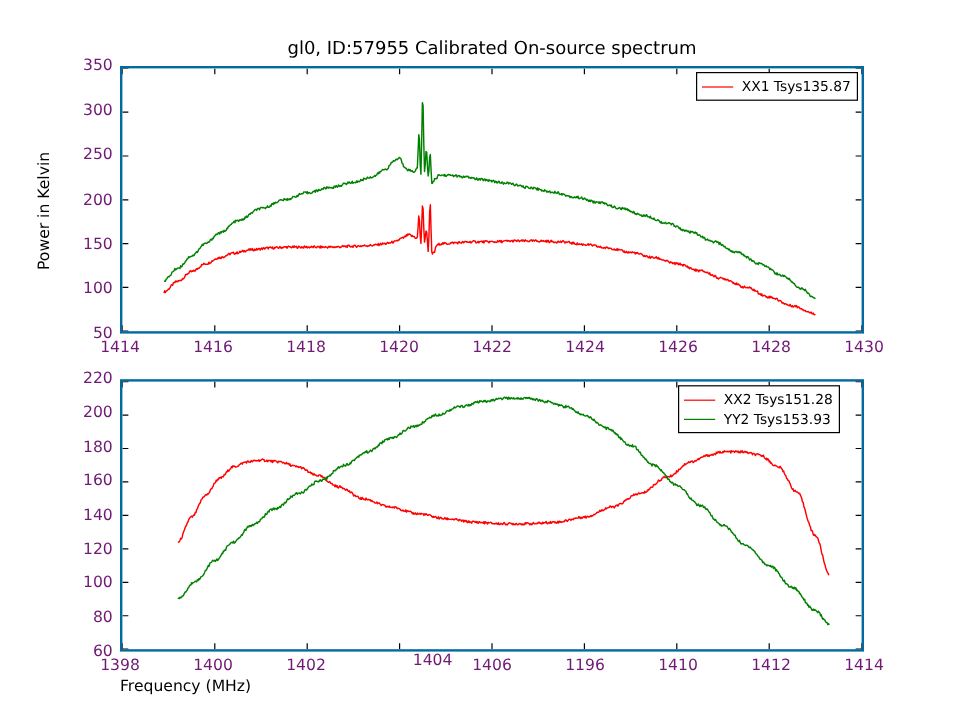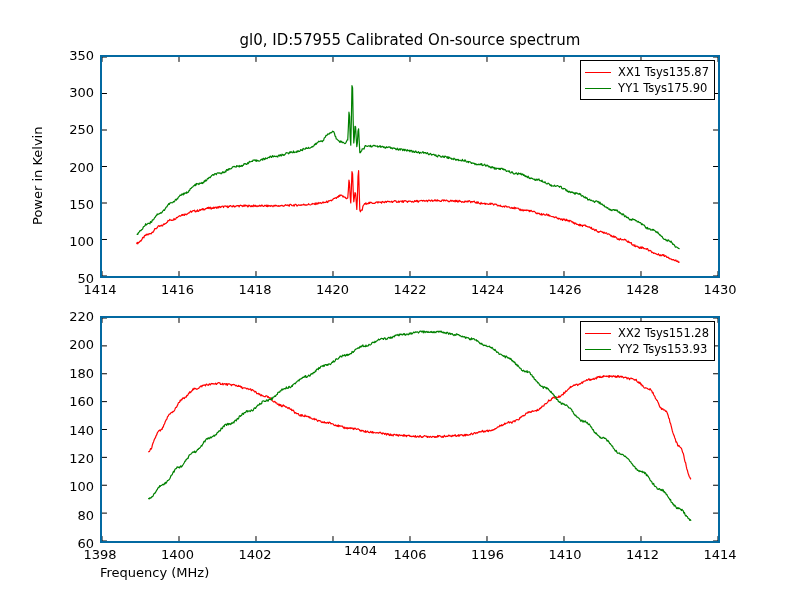--- a/index.html
+++ b/index.html
@@ -20,29 +20,29 @@
   .ylabel{
     position:absolute;font-size:13px;color:#000;
     transform:rotate(-90deg);transform-origin:left top;white-space:nowrap;
   }
   #ylabel-top{left:30px;top:225px;}
   .xlabel{
     position:absolute;left:100px;width:620px;
     font-size:13px;color:#000;
   }
   #xlabel-bottom{top:565px;}
-  .tick-label{position:absolute;font-size:13px;color:#000000;white-space:nowrap;}
+  .tick-label{position:absolute;font-size:13px;color:#701a75;white-space:nowrap;}
   .ytick-label{text-align:right;transform:translate(-100%,-50%);}
   .xtick-label{transform:translate(-50%,0);}
   .legend{
     position:absolute;box-sizing:border-box;border:1px solid #000;background:#fff;
     padding:3px 5px 3px 4px;
   }
   #legend-top{right:3px;top:3px;}
-  #legend-bottom{right:3px;top:3px;}
+  #legend-bottom{right:18px;top:3px;}
   .legend-row{display:flex;align-items:center;height:16px;}
   .legend-swatch{width:26px;height:0;border-top:1.6px solid #000;margin-right:7px;flex:0 0 26px;}
   .legend-text{font-size:11.5px;color:#000;white-space:nowrap;}
 </style>
 </head>
 <body>
 
 <div id="figure">
 
   <div class="fig-title">gl0, ID:57955 Calibrated On-source spectrum</div>
@@ -83,24 +83,20 @@
         <line y1="37.16666666666666" y2="37.16666666666666" x1="620" x2="615" stroke="#000" stroke-width="1" vector-effect="non-scaling-stroke"></line>
         <line y1="0" y2="0" x1="0" x2="5" stroke="#000" stroke-width="1" vector-effect="non-scaling-stroke"></line>
         <line y1="0" y2="0" x1="620" x2="615" stroke="#000" stroke-width="1" vector-effect="non-scaling-stroke"></line>
         <polyline points="34.88,190.55 35.48,188.63 36.09,190.17 36.70,188.84 37.30,188.80 37.91,188.14 38.52,187.22 39.12,187.52 39.73,186.52 40.34,185.41 40.95,183.85 41.55,183.46 42.16,184.08 42.77,181.80 43.37,181.58 43.98,181.82 44.59,180.42 45.20,181.07 45.80,180.43 46.41,180.99 47.02,180.06 47.62,180.30 48.23,179.82 48.84,179.93 49.45,180.05 50.05,179.15 50.66,178.25 51.27,178.64 51.87,177.68 52.48,176.52 53.09,174.76 53.69,174.66 54.30,174.96 54.91,174.15 55.52,174.11 56.12,172.94 56.73,171.81 57.34,171.72 57.94,172.52 58.55,171.89 59.16,172.11 59.77,171.22 60.37,171.89 60.98,172.01 61.59,170.64 62.19,169.97 62.80,170.51 63.41,169.54 64.02,169.76 64.62,169.29 65.23,168.41 65.84,168.30 66.44,166.45 67.05,166.57 67.66,166.53 68.26,165.31 68.87,165.92 69.48,166.33 70.09,166.13 70.69,166.32 71.30,166.17 71.91,166.13 72.51,164.40 73.12,165.67 73.73,165.18 74.34,164.82 74.94,163.38 75.55,163.69 76.16,162.99 76.76,162.71 77.37,162.25 77.98,161.62 78.59,161.97 79.19,161.99 79.80,161.44 80.41,160.47 81.01,161.27 81.62,160.17 82.23,161.14 82.83,161.31 83.44,159.78 84.05,160.20 84.66,160.66 85.26,160.04 85.87,160.14 86.48,159.29 87.08,158.78 87.69,158.75 88.30,158.29 88.91,157.04 89.51,157.01 90.12,158.13 90.73,157.15 91.33,156.57 91.94,156.37 92.55,156.36 93.15,155.98 93.76,157.53 94.37,157.67 94.98,156.73 95.58,157.10 96.19,155.65 96.80,157.24 97.40,156.93 98.01,156.12 98.62,155.17 99.23,156.10 99.83,155.47 100.44,155.01 101.05,154.38 101.65,155.68 102.26,154.64 102.87,155.67 103.48,155.55 104.08,154.46 104.69,154.41 105.30,154.26 105.90,153.26 106.51,154.20 107.12,152.94 107.72,154.36 108.33,153.34 108.94,152.92 109.55,154.64 110.15,154.82 110.76,153.32 111.37,154.13 111.97,154.26 112.58,152.74 113.19,154.01 113.80,153.60 114.40,152.76 115.01,152.75 115.62,154.18 116.22,152.99 116.83,152.41 117.44,153.67 118.05,152.26 118.65,152.14 119.26,153.33 119.87,152.76 120.47,152.03 121.08,151.98 121.69,151.74 122.30,153.27 122.90,151.96 123.51,151.72 124.12,151.52 124.72,152.18 125.33,152.41 125.94,151.54 126.54,153.30 127.15,153.14 127.76,151.85 128.37,152.20 128.97,151.42 129.58,151.26 130.19,152.08 130.79,152.58 131.40,152.37 132.01,151.17 132.62,151.85 133.22,152.76 133.83,151.83 134.44,152.47 135.04,151.88 135.65,151.30 136.26,151.23 136.87,151.69 137.47,151.33 138.08,152.62 138.69,151.20 139.29,150.91 139.90,151.04 140.51,151.64 141.11,151.37 141.72,152.28 142.33,151.86 142.94,150.69 143.54,151.95 144.15,150.69 144.76,151.71 145.36,151.24 145.97,150.98 146.58,152.64 147.19,152.48 147.79,150.83 148.40,151.19 149.01,151.73 149.61,152.37 150.22,151.42 150.83,152.28 151.44,151.51 152.04,152.45 152.65,150.69 153.26,151.38 153.86,152.03 154.47,151.05 155.08,152.32 155.68,151.71 156.29,151.47 156.90,152.30 157.51,151.60 158.11,151.90 158.72,150.90 159.33,151.36 159.93,152.10 160.54,150.86 161.15,150.69 161.76,151.79 162.36,152.10 162.97,152.22 163.58,151.01 164.18,151.04 164.79,151.46 165.40,152.19 166.01,150.65 166.61,152.41 167.22,150.91 167.83,151.92 168.43,151.39 169.04,151.66 169.65,152.06 170.25,151.16 170.86,151.68 171.47,151.65 172.08,152.50 172.68,151.64 173.29,150.97 173.90,151.85 174.50,150.94 175.11,151.52 175.72,151.16 176.33,151.83 176.93,151.92 177.54,151.38 178.15,152.10 178.75,151.72 179.36,151.26 179.97,151.69 180.58,151.12 181.18,151.02 181.79,151.41 182.40,152.14 183.00,151.62 183.61,151.61 184.22,150.77 184.82,150.34 185.43,151.10 186.04,150.99 186.65,150.59 187.25,151.45 187.86,150.76 188.47,151.95 189.07,150.03 189.68,150.05 190.29,150.23 190.90,151.23 191.50,151.55 192.11,151.26 192.72,150.67 193.32,151.84 193.93,150.69 194.54,149.94 195.15,150.04 195.75,150.89 196.36,151.81 196.97,151.31 197.57,150.55 198.18,150.48 198.79,150.91 199.39,151.17 200.00,150.56 200.61,151.03 201.22,150.52 201.82,150.51 202.43,150.57 203.04,149.78 203.64,150.51 204.25,150.83 204.86,150.54 205.47,151.03 206.07,150.54 206.68,150.66 207.29,150.47 207.89,149.42 208.50,150.09 209.11,150.48 209.72,150.68 210.32,150.38 210.93,149.69 211.54,149.96 212.14,149.13 212.75,149.37 213.36,149.60 213.96,150.00 214.57,148.53 215.18,150.33 215.79,149.69 216.39,148.40 217.00,149.74 217.61,149.35 218.21,148.08 218.82,148.88 219.43,148.60 220.04,148.27 220.64,149.22 221.25,148.98 221.86,148.14 222.46,147.62 223.07,148.48 223.68,147.98 224.29,148.22 224.89,148.15 225.50,147.45 226.11,146.64 226.71,148.21 227.32,148.02 227.93,146.46 228.53,146.34 229.14,146.48 229.75,146.04 230.36,145.98 230.96,146.43 231.57,145.47 232.18,145.56 232.78,144.36 233.39,144.02 234.00,143.95 234.61,143.56 235.21,143.28 235.82,144.01 236.43,142.87 237.03,142.21 237.64,142.87 238.25,141.14 238.85,142.01 239.46,140.42 240.07,141.13 240.68,140.51 241.28,140.77 241.89,141.38 242.50,142.55 243.10,141.78 243.71,142.77 244.32,142.68 244.93,142.87 245.53,143.99 246.14,144.31 246.75,143.80 247.35,143.46 247.96,135.40 248.57,125.25 249.18,129.07 249.78,142.26 250.39,148.62 251.00,134.19 251.60,116.76 252.21,119.02 252.82,136.30 253.42,147.42 254.03,142.95 254.64,138.03 255.25,139.01 255.85,146.88 256.46,155.27 257.07,143.29 257.67,121.85 258.28,115.77 258.89,137.12 259.50,155.85 260.10,157.60 260.71,155.91 261.32,155.94 261.92,155.95 262.53,152.29 263.14,150.87 263.75,150.32 264.35,149.20 264.96,149.73 265.57,148.47 266.17,149.96 266.78,149.69 267.39,149.09 267.99,149.43 268.60,148.03 269.21,149.09 269.82,147.71 270.42,148.35 271.03,148.01 271.64,148.59 272.24,149.20 272.85,149.14 273.46,149.11 274.07,148.95 274.67,149.00 275.28,147.97 275.89,148.11 276.49,147.47 277.10,147.54 277.71,148.72 278.32,147.48 278.92,147.77 279.53,147.70 280.14,147.99 280.74,147.72 281.35,148.82 281.96,147.31 282.57,147.09 283.17,147.92 283.78,148.02 284.39,148.32 284.99,147.16 285.60,146.89 286.21,148.01 286.81,147.28 287.42,146.74 288.03,146.94 288.64,147.37 289.24,147.09 289.85,147.62 290.46,147.51 291.06,147.60 291.67,146.78 292.28,148.14 292.89,147.54 293.49,146.98 294.10,146.48 294.71,146.21 295.31,146.58 295.92,146.53 296.53,148.05 297.14,147.97 297.74,147.70 298.35,146.69 298.96,148.11 299.56,147.01 300.17,146.90 300.78,146.74 301.38,146.75 301.99,147.72 302.60,146.35 303.21,148.13 303.81,146.47 304.42,146.67 305.03,146.20 305.63,146.52 306.24,146.67 306.85,147.31 307.46,148.02 308.06,146.77 308.67,147.07 309.28,146.69 309.88,146.79 310.49,146.82 311.10,147.22 311.71,147.68 312.31,146.99 312.92,147.33 313.53,147.84 314.13,147.49 314.74,146.16 315.35,147.11 315.95,146.75 316.56,146.13 317.17,147.30 317.78,146.12 318.38,147.86 318.99,147.01 319.60,146.47 320.20,146.36 320.81,146.17 321.42,146.00 322.03,146.09 322.63,146.68 323.24,145.88 323.85,146.43 324.45,146.22 325.06,147.03 325.67,146.52 326.28,146.09 326.88,145.88 327.49,147.39 328.10,146.45 328.70,145.63 329.31,145.92 329.92,145.84 330.52,146.83 331.13,146.49 331.74,145.58 332.35,145.87 332.95,147.02 333.56,146.44 334.17,146.20 334.77,145.55 335.38,146.57 335.99,145.48 336.60,146.29 337.20,146.83 337.81,145.47 338.42,146.21 339.02,146.28 339.63,146.46 340.24,146.97 340.85,146.87 341.45,147.01 342.06,145.80 342.67,145.75 343.27,145.48 343.88,146.71 344.49,145.59 345.09,146.16 345.70,146.46 346.31,145.62 346.92,145.66 347.52,146.64 348.13,146.48 348.74,147.21 349.34,146.98 349.95,147.27 350.56,146.55 351.17,145.73 351.77,146.73 352.38,146.49 352.99,145.99 353.59,146.97 354.20,146.74 354.81,146.21 355.42,147.57 356.02,145.82 356.63,147.04 357.24,145.92 357.84,147.67 358.45,147.68 359.06,146.49 359.66,145.91 360.27,147.15 360.88,146.72 361.49,147.30 362.09,147.90 362.70,147.32 363.31,147.43 363.91,147.94 364.52,148.11 365.13,146.82 365.74,146.68 366.34,147.49 366.95,147.41 367.56,146.55 368.16,147.71 368.77,147.10 369.38,146.21 369.99,146.45 370.59,147.18 371.20,148.31 371.81,147.20 372.41,147.18 373.02,147.71 373.63,147.32 374.23,146.93 374.84,146.84 375.45,148.28 376.06,148.19 376.66,148.91 377.27,147.44 377.88,148.92 378.48,147.43 379.09,148.60 379.70,149.31 380.31,149.18 380.91,149.69 381.52,148.05 382.13,149.29 382.73,149.48 383.34,148.93 383.95,149.20 384.55,149.37 385.16,148.88 385.77,150.11 386.38,148.99 386.98,149.68 387.59,149.70 388.20,149.54 388.80,150.20 389.41,149.94 390.02,149.78 390.63,148.77 391.23,150.07 391.84,149.43 392.45,148.91 393.05,149.36 393.66,150.11 394.27,150.76 394.88,149.82 395.48,149.83 396.09,149.81 396.70,150.13 397.30,150.12 397.91,151.33 398.52,151.66 399.12,150.99 399.73,151.53 400.34,151.71 400.95,150.88 401.55,152.18 402.16,152.01 402.77,152.33 403.37,152.61 403.98,151.94 404.59,152.13 405.20,152.89 405.80,151.52 406.41,151.72 407.02,151.98 407.62,152.95 408.23,152.49 408.84,152.55 409.45,152.49 410.05,152.75 410.66,153.70 411.27,153.80 411.87,153.94 412.48,153.18 413.09,154.15 413.69,153.80 414.30,154.26 414.91,152.86 415.52,154.63 416.12,153.42 416.73,153.64 417.34,154.04 417.94,153.99 418.55,153.81 419.16,153.98 419.77,154.94 420.37,155.88 420.98,154.88 421.59,156.40 422.19,156.09 422.80,155.22 423.41,156.33 424.02,156.73 424.62,155.49 425.23,156.24 425.84,156.28 426.44,155.81 427.05,156.45 427.66,155.64 428.27,156.22 428.87,156.14 429.48,156.06 430.09,157.48 430.69,156.16 431.30,156.97 431.91,156.14 432.51,156.81 433.12,157.45 433.73,157.59 434.34,157.05 434.94,157.13 435.55,157.65 436.16,158.02 436.76,159.07 437.37,159.51 437.98,158.70 438.59,159.62 439.19,159.27 439.80,158.92 440.41,159.59 441.01,160.65 441.62,160.56 442.23,159.30 442.84,161.09 443.44,160.43 444.05,159.68 444.66,159.94 445.26,160.84 445.87,160.79 446.48,161.03 447.08,160.66 447.69,159.76 448.30,161.00 448.91,161.51 449.51,160.36 450.12,161.97 450.73,161.37 451.33,161.80 451.94,162.20 452.55,162.38 453.16,162.66 453.76,162.45 454.37,162.70 454.98,163.33 455.58,163.56 456.19,162.86 456.80,163.23 457.41,163.02 458.01,164.08 458.62,164.38 459.23,165.17 459.83,164.04 460.44,164.63 461.05,164.63 461.65,165.77 462.26,165.13 462.87,164.74 463.48,166.45 464.08,165.26 464.69,164.82 465.30,165.88 465.90,165.09 466.51,166.67 467.12,166.40 467.73,165.18 468.33,166.83 468.94,166.39 469.55,166.54 470.15,167.76 470.76,166.32 471.37,166.64 471.98,166.88 472.58,167.66 473.19,168.22 473.80,167.71 474.40,169.19 475.01,168.57 475.62,170.09 476.22,169.23 476.83,169.16 477.44,170.18 478.05,170.52 478.65,170.31 479.26,170.75 479.87,171.41 480.47,170.25 481.08,172.09 481.69,170.54 482.30,171.49 482.90,171.35 483.51,172.62 484.12,171.14 484.72,171.50 485.33,171.42 485.94,171.02 486.55,171.24 487.15,172.46 487.76,172.26 488.37,172.61 488.97,173.07 489.58,173.00 490.19,173.33 490.79,172.92 491.40,174.00 492.01,174.47 492.62,173.48 493.22,175.39 493.83,175.59 494.44,175.10 495.04,175.30 495.65,176.36 496.26,176.86 496.87,175.73 497.47,175.78 498.08,177.21 498.69,178.12 499.29,177.84 499.90,178.68 500.51,178.00 501.12,177.85 501.72,177.27 502.33,177.61 502.94,177.88 503.54,178.54 504.15,178.16 504.76,179.38 505.36,178.42 505.97,179.24 506.58,179.65 507.19,179.04 507.79,179.02 508.40,180.28 509.01,180.56 509.61,180.13 510.22,180.19 510.83,180.86 511.44,180.98 512.04,182.30 512.65,181.77 513.26,182.93 513.86,182.57 514.47,183.42 515.08,182.08 515.68,183.55 516.29,182.85 516.90,183.15 517.51,183.99 518.11,184.19 518.72,185.61 519.33,185.79 519.93,185.12 520.54,186.43 521.15,185.75 521.76,184.75 522.36,185.68 522.97,186.20 523.58,185.96 524.18,185.83 524.79,186.28 525.40,186.13 526.01,185.41 526.61,186.32 527.22,186.04 527.83,187.34 528.43,187.57 529.04,188.45 529.65,187.39 530.25,188.79 530.86,188.45 531.47,189.22 532.08,189.20 532.68,188.91 533.29,190.98 533.90,191.59 534.50,191.30 535.11,191.29 535.72,192.61 536.33,191.34 536.93,193.22 537.54,192.91 538.15,192.53 538.75,192.76 539.36,193.06 539.97,194.20 540.58,193.71 541.18,194.85 541.79,194.70 542.40,193.28 543.00,194.91 543.61,193.38 544.22,194.39 544.82,194.02 545.43,195.16 546.04,195.02 546.65,195.23 547.25,195.25 547.86,195.91 548.47,195.16 549.07,195.10 549.68,196.45 550.29,197.45 550.90,197.24 551.50,196.92 552.11,197.07 552.72,197.73 553.32,199.15 553.93,198.74 554.54,199.15 555.15,200.05 555.75,199.67 556.36,199.74 556.97,200.36 557.57,200.26 558.18,200.88 558.79,201.15 559.39,201.44 560.00,200.26 560.61,201.53 561.22,202.29 561.82,201.36 562.43,202.45 563.04,202.34 563.64,201.45 564.25,201.27 564.86,202.24 565.47,201.24 566.07,203.09 566.68,202.60 567.29,202.32 567.89,203.08 568.50,203.95 569.11,204.04 569.72,203.82 570.32,204.91 570.93,204.68 571.54,205.59 572.14,205.50 572.75,205.45 573.36,206.35 573.96,206.40 574.57,206.59 575.18,206.30 575.79,206.76 576.39,207.42 577.00,207.46 577.61,206.68 578.21,208.01 578.82,208.32 579.43,207.61 580.04,208.85 580.64,209.07 581.25,208.59" fill="none" stroke="#ff0000" stroke-width="1.2" vector-effect="non-scaling-stroke" stroke-linejoin="round"></polyline>
         <polyline points="34.88,180.76 35.48,180.43 36.09,180.55 36.70,178.76 37.30,178.49 37.91,177.34 38.52,176.59 39.12,176.96 39.73,176.03 40.34,175.70 40.95,175.02 41.55,173.10 42.16,172.60 42.77,172.28 43.37,171.59 43.98,169.75 44.59,170.97 45.20,170.51 45.80,169.89 46.41,169.34 47.02,169.48 47.62,169.35 48.23,169.84 48.84,167.50 49.45,168.44 50.05,168.02 50.66,165.91 51.27,166.12 51.87,165.56 52.48,164.55 53.09,163.34 53.69,163.03 54.30,161.62 54.91,161.53 55.52,159.81 56.12,160.51 56.73,159.90 57.34,159.84 57.94,159.29 58.55,159.36 59.16,158.45 59.77,158.95 60.37,158.38 60.98,156.99 61.59,156.37 62.19,155.59 62.80,156.28 63.41,155.07 64.02,153.84 64.62,152.78 65.23,152.61 65.84,151.36 66.44,150.64 67.05,149.32 67.66,150.15 68.26,148.78 68.87,148.63 69.48,148.13 70.09,148.40 70.69,148.52 71.30,148.10 71.91,147.12 72.51,147.61 73.12,147.01 73.73,145.45 74.34,144.92 74.94,145.75 75.55,144.22 76.16,144.51 76.76,142.78 77.37,142.31 77.98,141.64 78.59,140.50 79.19,141.03 79.80,140.68 80.41,139.42 81.01,139.68 81.62,140.54 82.23,138.69 82.83,139.58 83.44,138.39 84.05,138.22 84.66,138.96 85.26,137.36 85.87,138.31 86.48,137.83 87.08,137.51 87.69,135.70 88.30,135.83 88.91,133.90 89.51,133.90 90.12,133.20 90.73,132.68 91.33,132.40 91.94,131.31 92.55,131.31 93.15,130.60 93.76,129.67 94.37,131.02 94.98,128.77 95.58,129.39 96.19,129.00 96.80,128.76 97.40,129.85 98.01,129.10 98.62,128.27 99.23,128.66 99.83,128.80 100.44,127.72 101.05,128.86 101.65,127.75 102.26,128.12 102.87,126.10 103.48,126.77 104.08,125.22 104.69,126.31 105.30,125.68 105.90,124.16 106.51,123.51 107.12,123.86 107.72,122.60 108.33,122.48 108.94,122.87 109.55,121.74 110.15,120.95 110.76,120.42 111.37,119.70 111.97,119.67 112.58,120.53 113.19,119.06 113.80,118.70 114.40,118.97 115.01,119.83 115.62,118.32 116.22,118.04 116.83,117.91 117.44,118.29 118.05,118.01 118.65,118.20 119.26,118.32 119.87,118.99 120.47,118.00 121.08,118.07 121.69,116.60 122.30,117.75 122.90,117.77 123.51,117.58 124.12,116.20 124.72,116.86 125.33,114.73 125.94,114.60 126.54,115.48 127.15,113.89 127.76,114.82 128.37,113.62 128.97,113.84 129.58,113.98 130.19,113.59 130.79,112.94 131.40,111.90 132.01,111.77 132.62,111.46 133.22,111.43 133.83,111.90 134.44,111.81 135.04,112.18 135.65,110.50 136.26,110.90 136.87,111.37 137.47,110.93 138.08,112.04 138.69,110.46 139.29,111.49 139.90,111.27 140.51,110.46 141.11,111.32 141.72,110.35 142.33,110.12 142.94,108.65 143.54,108.79 144.15,108.58 144.76,108.95 145.36,109.41 145.97,109.06 146.58,107.67 147.19,108.64 147.79,107.56 148.40,106.20 149.01,106.90 149.61,106.65 150.22,106.31 150.83,106.35 151.44,106.34 152.04,104.93 152.65,104.97 153.26,104.85 153.86,104.93 154.47,105.83 155.08,104.57 155.68,106.29 156.29,105.24 156.90,105.48 157.51,105.80 158.11,106.17 158.72,105.87 159.33,105.41 159.93,104.43 160.54,104.55 161.15,103.74 161.76,105.12 162.36,103.19 162.97,103.10 163.58,104.48 164.18,104.02 164.79,102.61 165.40,103.39 166.01,103.54 166.61,103.05 167.22,102.10 167.83,102.37 168.43,102.55 169.04,101.13 169.65,101.01 170.25,102.15 170.86,102.24 171.47,100.38 172.08,101.24 172.68,101.61 173.29,100.75 173.90,101.31 174.50,101.21 175.11,101.44 175.72,100.99 176.33,101.66 176.93,101.82 177.54,100.02 178.15,99.89 178.75,100.86 179.36,99.42 179.97,100.43 180.58,100.80 181.18,98.95 181.79,99.48 182.40,100.25 183.00,99.48 183.61,99.98 184.22,99.17 184.82,98.43 185.43,97.44 186.04,97.48 186.65,97.75 187.25,97.70 187.86,98.55 188.47,97.89 189.07,96.52 189.68,97.28 190.29,96.32 190.90,97.11 191.50,97.58 192.11,97.19 192.72,95.68 193.32,97.49 193.93,97.03 194.54,96.78 195.15,96.90 195.75,97.07 196.36,95.57 196.97,96.64 197.57,95.52 198.18,96.11 198.79,96.21 199.39,95.51 200.00,94.21 200.61,95.12 201.22,94.49 201.82,95.22 202.43,93.07 203.04,93.63 203.64,93.68 204.25,94.00 204.86,93.37 205.47,92.22 206.07,92.97 206.68,93.06 207.29,93.05 207.89,91.96 208.50,92.75 209.11,92.94 209.72,92.55 210.32,92.08 210.93,91.80 211.54,90.99 212.14,91.61 212.75,90.60 213.36,90.55 213.96,88.79 214.57,89.33 215.18,87.91 215.79,88.83 216.39,87.37 217.00,87.25 217.61,86.55 218.21,85.74 218.82,86.08 219.43,86.08 220.04,85.62 220.64,85.36 221.25,85.88 221.86,86.15 222.46,85.17 223.07,84.86 223.68,82.40 224.29,82.00 224.89,81.50 225.50,79.72 226.11,79.90 226.71,79.37 227.32,78.23 227.93,78.62 228.53,78.54 229.14,77.59 229.75,76.99 230.36,77.45 230.96,76.81 231.57,76.46 232.18,75.51 232.78,76.07 233.39,76.20 234.00,77.89 234.61,80.55 235.21,80.87 235.82,83.53 236.43,83.64 237.03,84.19 237.64,84.71 238.25,84.96 238.85,86.17 239.46,86.91 240.07,85.53 240.68,86.65 241.28,85.78 241.89,87.29 242.50,87.08 243.10,86.89 243.71,87.65 244.32,88.20 244.93,87.99 245.53,87.15 246.14,85.93 246.75,84.44 247.35,84.50 247.96,71.57 248.57,56.23 249.18,60.21 249.78,81.61 250.39,89.84 251.00,63.25 251.60,29.11 252.21,31.41 252.82,65.00 253.42,87.52 254.03,81.52 254.64,70.51 255.25,71.15 255.85,82.48 256.46,91.29 257.07,87.22 257.67,75.46 258.28,73.05 258.89,85.92 259.50,97.44 260.10,97.47 260.71,95.97 261.32,95.66 261.92,93.42 262.53,93.68 263.14,93.37 263.75,93.68 264.35,91.56 264.96,90.14 265.57,90.29 266.17,90.68 266.78,90.97 267.39,90.94 267.99,90.53 268.60,90.55 269.21,90.52 269.82,91.28 270.42,89.96 271.03,91.60 271.64,91.46 272.24,90.73 272.85,90.32 273.46,89.92 274.07,90.45 274.67,89.99 275.28,90.80 275.89,90.90 276.49,90.75 277.10,90.46 277.71,91.80 278.32,91.03 278.92,91.39 279.53,90.35 280.14,90.40 280.74,92.12 281.35,91.33 281.96,90.96 282.57,90.93 283.17,92.20 283.78,91.59 284.39,91.71 284.99,92.96 285.60,92.43 286.21,91.32 286.81,92.40 287.42,92.14 288.03,91.45 288.64,91.85 289.24,91.77 289.85,91.44 290.46,92.94 291.06,92.31 291.67,92.89 292.28,93.48 292.89,92.43 293.49,92.63 294.10,93.07 294.71,92.75 295.31,93.26 295.92,94.42 296.53,94.27 297.14,92.84 297.74,94.24 298.35,94.90 298.96,93.63 299.56,93.57 300.17,94.82 300.78,93.35 301.38,93.64 301.99,93.67 302.60,95.33 303.21,94.33 303.81,93.78 304.42,95.39 305.03,94.09 305.63,94.88 306.24,94.72 306.85,95.81 307.46,94.39 308.06,95.39 308.67,95.27 309.28,94.93 309.88,96.38 310.49,95.34 311.10,94.99 311.71,95.45 312.31,96.96 312.92,95.83 313.53,95.89 314.13,97.26 314.74,97.16 315.35,95.75 315.95,95.83 316.56,97.25 317.17,97.29 317.78,97.49 318.38,96.26 318.99,97.05 319.60,98.28 320.20,97.07 320.81,97.51 321.42,97.82 322.03,97.46 322.63,96.60 323.24,96.49 323.85,98.04 324.45,97.26 325.06,97.30 325.67,97.38 326.28,98.38 326.88,98.14 327.49,97.39 328.10,98.37 328.70,99.42 329.31,99.52 329.92,98.72 330.52,98.11 331.13,98.90 331.74,99.90 332.35,99.38 332.95,99.42 333.56,99.16 334.17,99.18 334.77,100.07 335.38,100.48 335.99,99.53 336.60,101.00 337.20,101.40 337.81,101.79 338.42,99.93 339.02,100.08 339.63,100.34 340.24,100.88 340.85,101.62 341.45,101.72 342.06,102.07 342.67,100.91 343.27,100.82 343.88,102.06 344.49,102.35 345.09,100.85 345.70,101.13 346.31,101.44 346.92,101.97 347.52,103.03 348.13,101.33 348.74,103.39 349.34,101.96 349.95,102.56 350.56,103.00 351.17,102.82 351.77,104.11 352.38,103.54 352.99,103.84 353.59,104.41 354.20,102.96 354.81,103.72 355.42,104.00 356.02,105.06 356.63,104.25 357.24,104.92 357.84,104.41 358.45,104.12 359.06,105.63 359.66,105.20 360.27,105.15 360.88,105.13 361.49,105.85 362.09,105.86 362.70,104.21 363.31,105.55 363.91,105.67 364.52,106.23 365.13,104.77 365.74,104.91 366.34,106.47 366.95,107.00 367.56,106.91 368.16,106.26 368.77,107.53 369.38,106.35 369.99,106.63 370.59,106.79 371.20,107.35 371.81,108.40 372.41,107.85 373.02,108.05 373.63,108.09 374.23,108.33 374.84,108.25 375.45,109.71 376.06,108.62 376.66,108.98 377.27,109.76 377.88,109.39 378.48,109.83 379.09,109.16 379.70,109.33 380.31,109.82 380.91,108.76 381.52,109.68 382.13,108.46 382.73,110.48 383.34,110.57 383.95,110.08 384.55,109.88 385.16,109.16 385.77,110.24 386.38,111.27 386.98,110.57 387.59,109.96 388.20,110.91 388.80,110.79 389.41,112.01 390.02,111.28 390.63,112.08 391.23,112.90 391.84,111.86 392.45,113.01 393.05,111.75 393.66,112.31 394.27,112.63 394.88,114.14 395.48,112.51 396.09,113.93 396.70,114.30 397.30,113.07 397.91,113.34 398.52,113.52 399.12,113.32 399.73,114.53 400.34,113.29 400.95,114.62 401.55,113.37 402.16,113.25 402.77,113.39 403.37,114.47 403.98,113.92 404.59,115.13 405.20,114.34 405.80,114.56 406.41,115.47 407.02,116.50 407.62,116.43 408.23,116.08 408.84,115.94 409.45,116.76 410.05,115.99 410.66,117.74 411.27,118.16 411.87,117.92 412.48,116.82 413.09,117.22 413.69,118.35 414.30,119.03 414.91,119.25 415.52,118.82 416.12,118.80 416.73,117.95 417.34,118.27 417.94,119.45 418.55,119.74 419.16,118.07 419.77,118.83 420.37,118.64 420.98,119.28 421.59,118.37 422.19,120.02 422.80,119.49 423.41,119.04 424.02,120.54 424.62,119.71 425.23,121.19 425.84,120.83 426.44,121.74 427.05,121.36 427.66,122.16 428.27,122.77 428.87,121.34 429.48,122.55 430.09,123.76 430.69,123.31 431.30,123.90 431.91,123.02 432.51,123.64 433.12,123.56 433.73,124.20 434.34,124.53 434.94,124.20 435.55,125.29 436.16,125.63 436.76,124.38 437.37,125.35 437.98,124.42 438.59,125.49 439.19,124.64 439.80,124.11 440.41,125.91 441.01,126.01 441.62,125.91 442.23,126.72 442.84,125.40 443.44,127.09 444.05,127.43 444.66,127.44 445.26,127.95 445.87,126.99 446.48,128.07 447.08,128.95 447.69,129.12 448.30,129.16 448.91,128.36 449.51,128.76 450.12,129.19 450.73,130.19 451.33,130.90 451.94,129.98 452.55,131.57 453.16,131.34 453.76,131.17 454.37,131.56 454.98,131.15 455.58,130.59 456.19,131.81 456.80,131.65 457.41,131.47 458.01,131.00 458.62,130.94 459.23,131.56 459.83,131.66 460.44,132.69 461.05,131.61 461.65,131.61 462.26,132.18 462.87,134.07 463.48,133.98 464.08,134.53 464.69,133.73 465.30,133.87 465.90,133.98 466.51,134.92 467.12,136.04 467.73,135.22 468.33,137.01 468.94,136.59 469.55,137.69 470.15,136.68 470.76,137.19 471.37,138.14 471.98,137.23 472.58,137.89 473.19,137.40 473.80,138.08 474.40,138.57 475.01,137.90 475.62,139.52 476.22,139.68 476.83,138.07 477.44,138.76 478.05,138.42 478.65,138.86 479.26,139.67 479.87,139.70 480.47,138.86 481.08,139.94 481.69,139.44 482.30,141.32 482.90,141.65 483.51,141.13 484.12,141.50 484.72,142.02 485.33,143.16 485.94,142.95 486.55,142.45 487.15,144.03 487.76,143.28 488.37,143.65 488.97,145.57 489.58,145.41 490.19,145.25 490.79,144.76 491.40,145.85 492.01,146.18 492.62,145.73 493.22,146.36 493.83,146.69 494.44,146.51 495.04,146.89 495.65,148.06 496.26,147.55 496.87,146.73 497.47,146.44 498.08,146.61 498.69,147.63 499.29,147.04 499.90,147.58 500.51,149.34 501.12,147.72 501.72,148.63 502.33,150.10 502.94,149.69 503.54,149.66 504.15,150.85 504.76,151.41 505.36,150.90 505.97,152.38 506.58,152.68 507.19,152.87 507.79,152.88 508.40,153.96 509.01,153.36 509.61,154.63 510.22,155.18 510.83,154.68 511.44,155.95 512.04,155.21 512.65,156.18 513.26,156.44 513.86,155.54 514.47,155.44 515.08,155.44 515.68,156.21 516.29,155.45 516.90,156.22 517.51,155.68 518.11,156.59 518.72,156.04 519.33,157.68 519.93,157.98 520.54,157.58 521.15,159.04 521.76,158.58 522.36,159.69 522.97,159.63 523.58,160.79 524.18,159.70 524.79,159.96 525.40,160.98 526.01,162.58 526.61,161.95 527.22,161.75 527.83,163.48 528.43,163.02 529.04,163.71 529.65,163.40 530.25,164.70 530.86,165.27 531.47,166.01 532.08,165.23 532.68,165.54 533.29,166.37 533.90,164.74 534.50,165.04 535.11,165.57 535.72,165.62 536.33,165.54 536.93,166.56 537.54,166.61 538.15,166.79 538.75,167.85 539.36,168.03 539.97,167.48 540.58,168.43 541.18,168.60 541.79,168.57 542.40,169.12 543.00,170.71 543.61,169.76 544.22,170.83 544.82,170.88 545.43,170.96 546.04,171.78 546.65,172.66 547.25,174.16 547.86,173.75 548.47,174.98 549.07,173.46 549.68,175.17 550.29,174.87 550.90,174.94 551.50,174.83 552.11,176.08 552.72,176.25 553.32,175.95 553.93,175.42 554.54,176.52 555.15,175.65 555.75,176.30 556.36,176.79 556.97,177.36 557.57,178.34 558.18,177.98 558.79,179.01 559.39,178.19 560.00,179.73 560.61,180.16 561.22,181.34 561.82,181.12 562.43,181.98 563.04,182.57 563.64,182.55 564.25,184.05 564.86,184.71 565.47,185.57 566.07,185.69 566.68,185.68 567.29,185.70 567.89,186.98 568.50,186.75 569.11,187.43 569.72,186.19 570.32,186.43 570.93,187.52 571.54,187.60 572.14,188.44 572.75,187.44 573.36,188.82 573.96,189.58 574.57,190.84 575.18,190.60 575.79,191.10 576.39,192.00 577.00,193.55 577.61,193.51 578.21,193.37 578.82,193.83 579.43,194.32 580.04,194.82 580.64,194.87 581.25,195.48" fill="none" stroke="#008000" stroke-width="1.2" vector-effect="non-scaling-stroke" stroke-linejoin="round"></polyline>
       </svg>
     <div class="legend" id="legend-top">
       <div class="legend-row">
         <span class="legend-swatch" style="border-top-color:#ff0000"></span>
         <span class="legend-text">XX1 Tsys135.87</span>
-      </div>
-      <div class="legend-row">
-        <span class="legend-swatch" style="border-top-color:#008000"></span>
-        <span class="legend-text">YY1 Tsys175.90</span>
       </div>
     </div>
   </div>
 
   <div class="axes" id="axes-bottom">
     <svg class="plot-svg" id="svg-bottom" viewBox="0 0 620 227" preserveAspectRatio="none">
         <line x1="0" x2="0" y1="227" y2="222" stroke="#000" stroke-width="1" vector-effect="non-scaling-stroke"></line>
         <line x1="0" x2="0" y1="0" y2="5" stroke="#000" stroke-width="1" vector-effect="non-scaling-stroke"></line>
         <line x1="77.5" x2="77.5" y1="227" y2="222" stroke="#000" stroke-width="1" vector-effect="non-scaling-stroke"></line>
         <line x1="77.5" x2="77.5" y1="0" y2="5" stroke="#000" stroke-width="1" vector-effect="non-scaling-stroke"></line>

